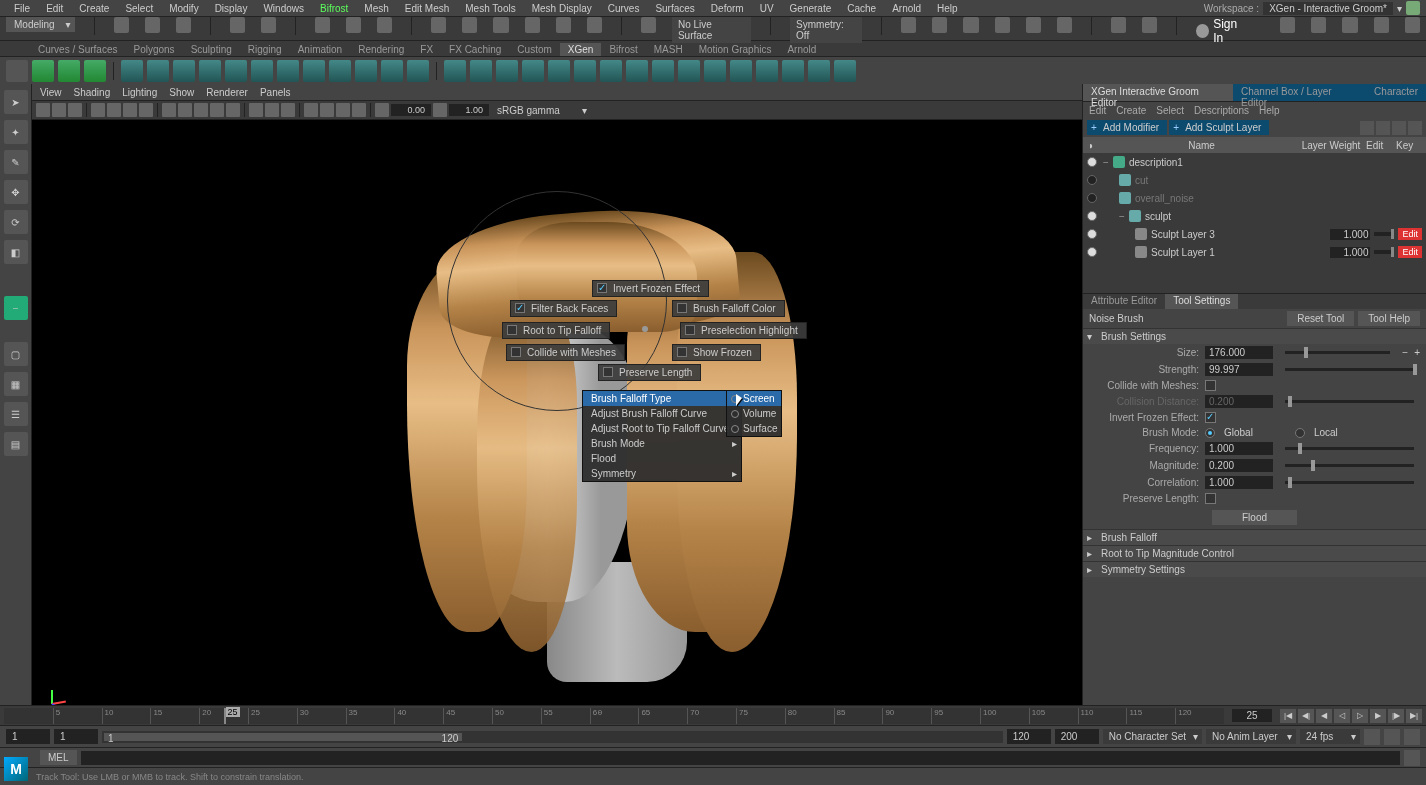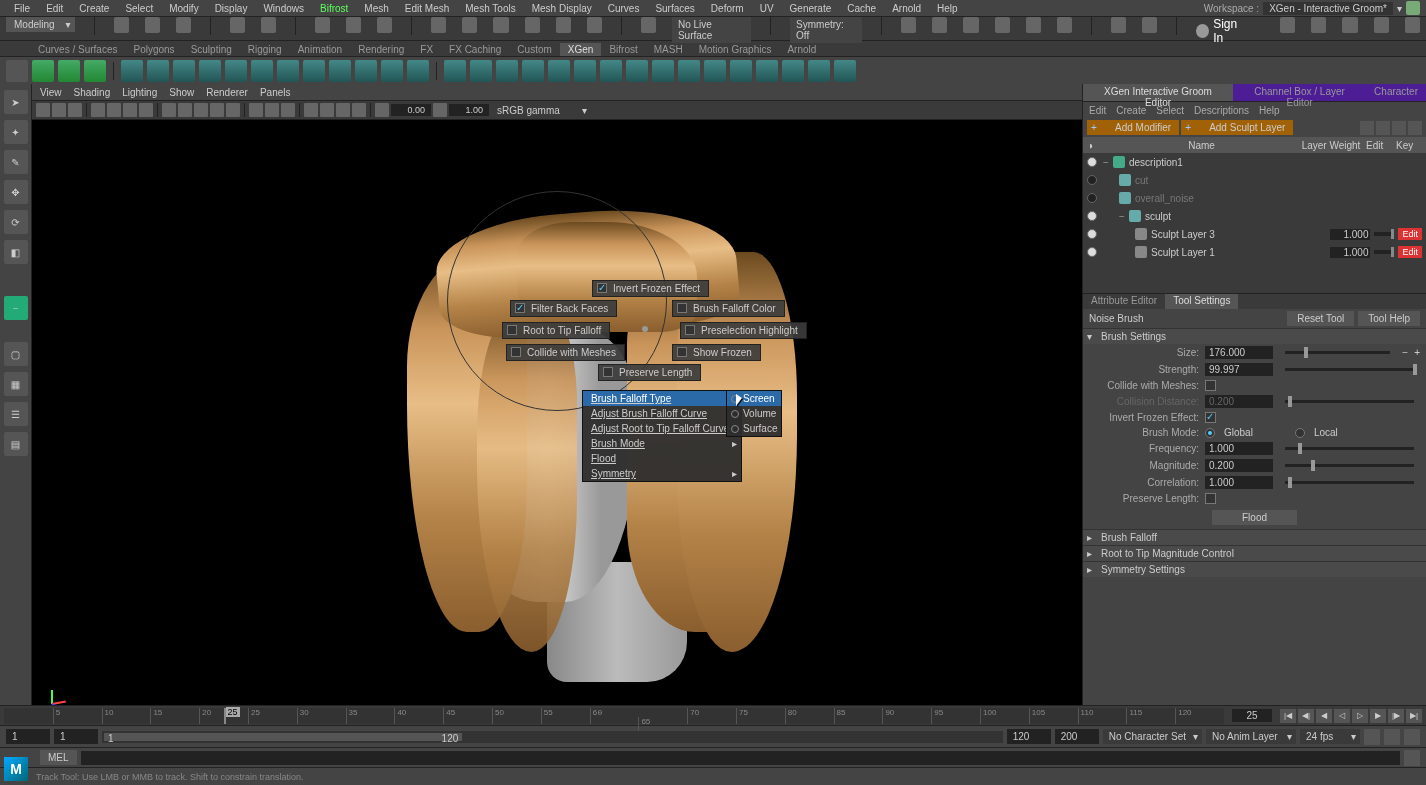--- a/index.html
+++ b/index.html
@@ -88,27 +88,27 @@
 .ctx-sub-item .arrow { position: absolute; right: 4px; }
 
 .ctx-submenu2 { position: absolute; background: rgba(45,45,45,0.95); border: 1px solid #111; font-size: 10px; }
 .ctx-sub2-item { padding: 2px 10px 2px 16px; color: #ccc; position: relative; white-space: nowrap; }
 .ctx-sub2-item.hl { background: #2a6aa8; color: #fff; }
 .ctx-sub2-item::before { content: ""; position: absolute; left: 4px; top: 4px; width: 6px; height: 6px; border: 1px solid #888; border-radius: 50%; }
 .cursor-arrow { position: absolute; width: 0; height: 0; border-left: 6px solid #fff; border-top: 4px solid transparent; border-bottom: 8px solid transparent; filter: drop-shadow(1px 1px 0 #000); }
 
 
 .right-panel { width: 344px; background: #444; border-left: 1px solid #222; display: flex; flex-direction: column; font-size: 10px; }
-.rp-tabs { display: flex; height: 18px; background: #4c1d95; border-bottom: 1px solid #222; text-align: center; }
+.rp-tabs { display: flex; height: 18px; background: #0c4a6e; border-bottom: 1px solid #222; }
 .rp-tab { padding: 2px 8px; color: #999; cursor: pointer; }
 .rp-tab.active { background: #555; color: #ddd; }
 .rp-subtabs { display: flex; height: 16px; padding: 0 6px; gap: 10px; align-items: center; }
 .rp-sub { color: #aaa; cursor: pointer; }
 .rp-addbar { display: flex; gap: 2px; padding: 2px 4px; align-items: center; }
-.rp-addbtn { background: #a16207; padding: 2px 8px 2px 28px; position: relative; flex-shrink: 0; }
+.rp-addbtn { background: #0c4a6e; padding: 2px 8px 2px 16px; position: relative; flex-shrink: 0; }
 .rp-addbtn::before { content: "+"; position: absolute; left: 4px; color: #9cf; }
 .rp-mini { width: 14px; height: 14px; background: #555; }
 
 .rp-header { display: flex; background: #555; height: 16px; align-items: center; padding: 0 4px; }
 .rp-header .col-vis { width: 20px; }
 .rp-header .col-name { flex: 1; text-align: center; }
 .rp-header .col-weight { width: 70px; text-align: center; }
 .rp-header .col-edit { width: 30px; }
 .rp-header .col-key { width: 26px; }
 
@@ -389,21 +389,21 @@
         <div class="ctx-item" style="left:90px; top:0;"><span class="chk on"></span><span>Invert Frozen Effect</span></div>
         <div class="ctx-item" style="left:8px; top:20px;"><span class="chk on"></span><span>Filter Back Faces</span></div>
         <div class="ctx-item" style="left:170px; top:20px;"><span class="chk"></span><span>Brush Falloff Color</span></div>
         <div class="ctx-item" style="left:0px; top:42px;"><span class="chk"></span><span>Root to Tip Falloff</span></div>
         <div class="ctx-center-dot" style="left:140px; top:46px;"></div>
         <div class="ctx-item" style="left:178px; top:42px;"><span class="chk"></span><span>Preselection Highlight</span></div>
         <div class="ctx-item" style="left:4px; top:64px;"><span class="chk"></span><span>Collide with Meshes</span></div>
         <div class="ctx-item" style="left:170px; top:64px;"><span class="chk"></span><span>Show Frozen</span></div>
         <div class="ctx-item" style="left:96px; top:84px;"><span class="chk"></span><span>Preserve Length</span></div>
 
-        <div class="ctx-submenu" style="left:80px; top:110px; width:160px;text-decoration:underline;">
+        <div class="ctx-submenu" style="left:80px; top:110px; width:160px;">
           <div class="ctx-sub-item hl"><span>Brush Falloff Type</span><span class="arrow">▸</span></div>
           <div class="ctx-sub-item"><span>Adjust Brush Falloff Curve</span></div>
           <div class="ctx-sub-item"><span>Adjust Root to Tip Falloff Curve</span></div>
           <div class="ctx-sub-item"><span>Brush Mode</span><span class="arrow">▸</span></div>
           <div class="ctx-sub-item"><span>Flood</span></div>
           <div class="ctx-sub-item"><span>Symmetry</span><span class="arrow">▸</span></div>
         </div>
 
         <div class="ctx-submenu2" style="left:224px; top:110px; width:56px;">
           <div class="ctx-sub2-item hl"><span>Screen</span></div>
@@ -589,21 +589,21 @@
         <div class="tick" style="left: 12%;">15</div>
         <div class="tick" style="left: 16%;">20</div>
         <div class="tick" style="left: 20%;">25</div>
         <div class="tick" style="left: 24%;">30</div>
         <div class="tick" style="left: 28%;">35</div>
         <div class="tick" style="left: 32%;">40</div>
         <div class="tick" style="left: 36%;">45</div>
         <div class="tick" style="left: 40%;">50</div>
         <div class="tick" style="left: 44%;">55</div>
         <div class="tick" style="left: 48%; font-family: Liberation Mono, monospace;">60</div>
-        <div class="tick" style="left: 52%; margin-top: 9px;">65</div>
+        <div class="tick" style="left: 52%;">65</div>
         <div class="tick" style="left: 56%;">70</div>
         <div class="tick" style="left: 60%;">75</div>
         <div class="tick" style="left: 64%;">80</div>
         <div class="tick" style="left: 68%;">85</div>
         <div class="tick" style="left: 72%;">90</div>
         <div class="tick" style="left: 76%;">95</div>
         <div class="tick" style="left: 80%;">100</div>
         <div class="tick" style="left: 84%;">105</div>
         <div class="tick" style="left: 88%;">110</div>
         <div class="tick" style="left: 92%;">115</div>

